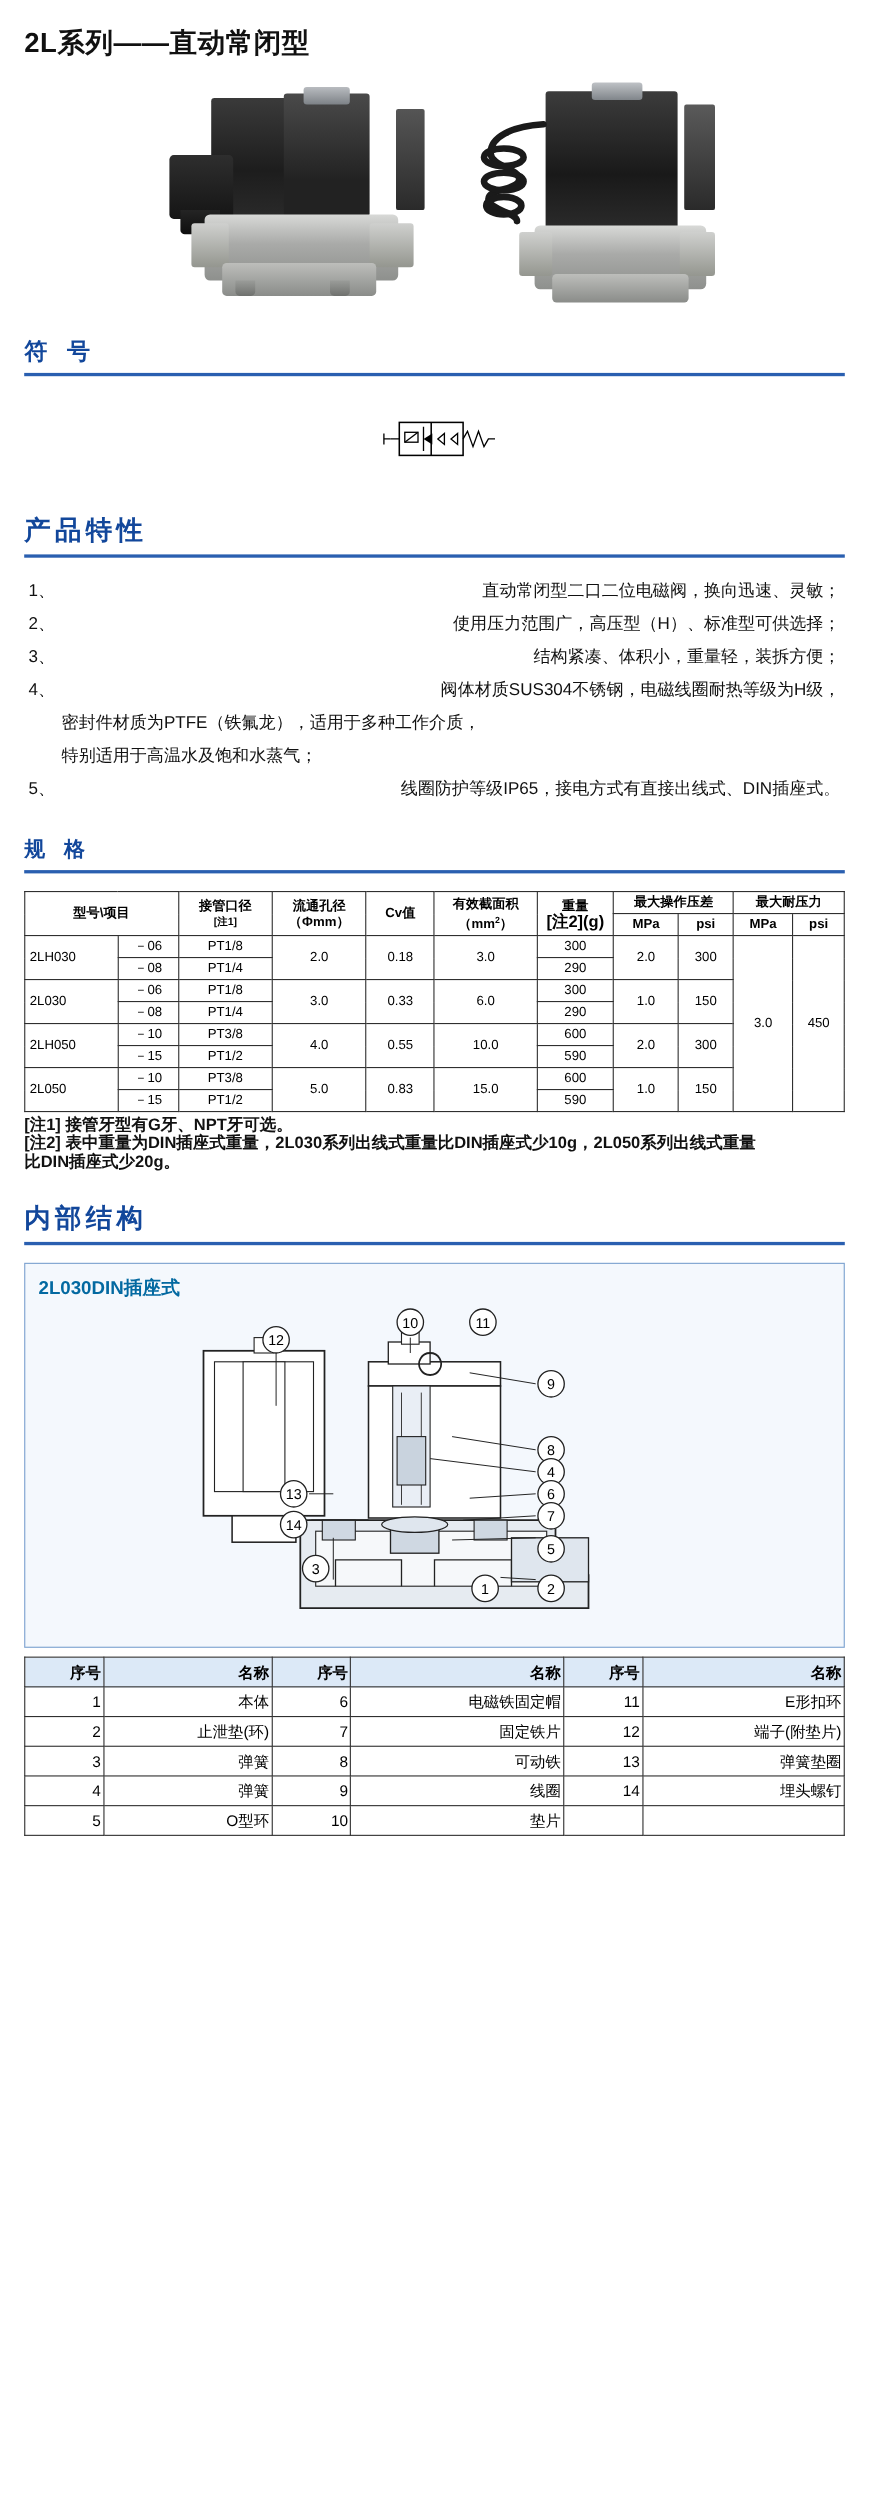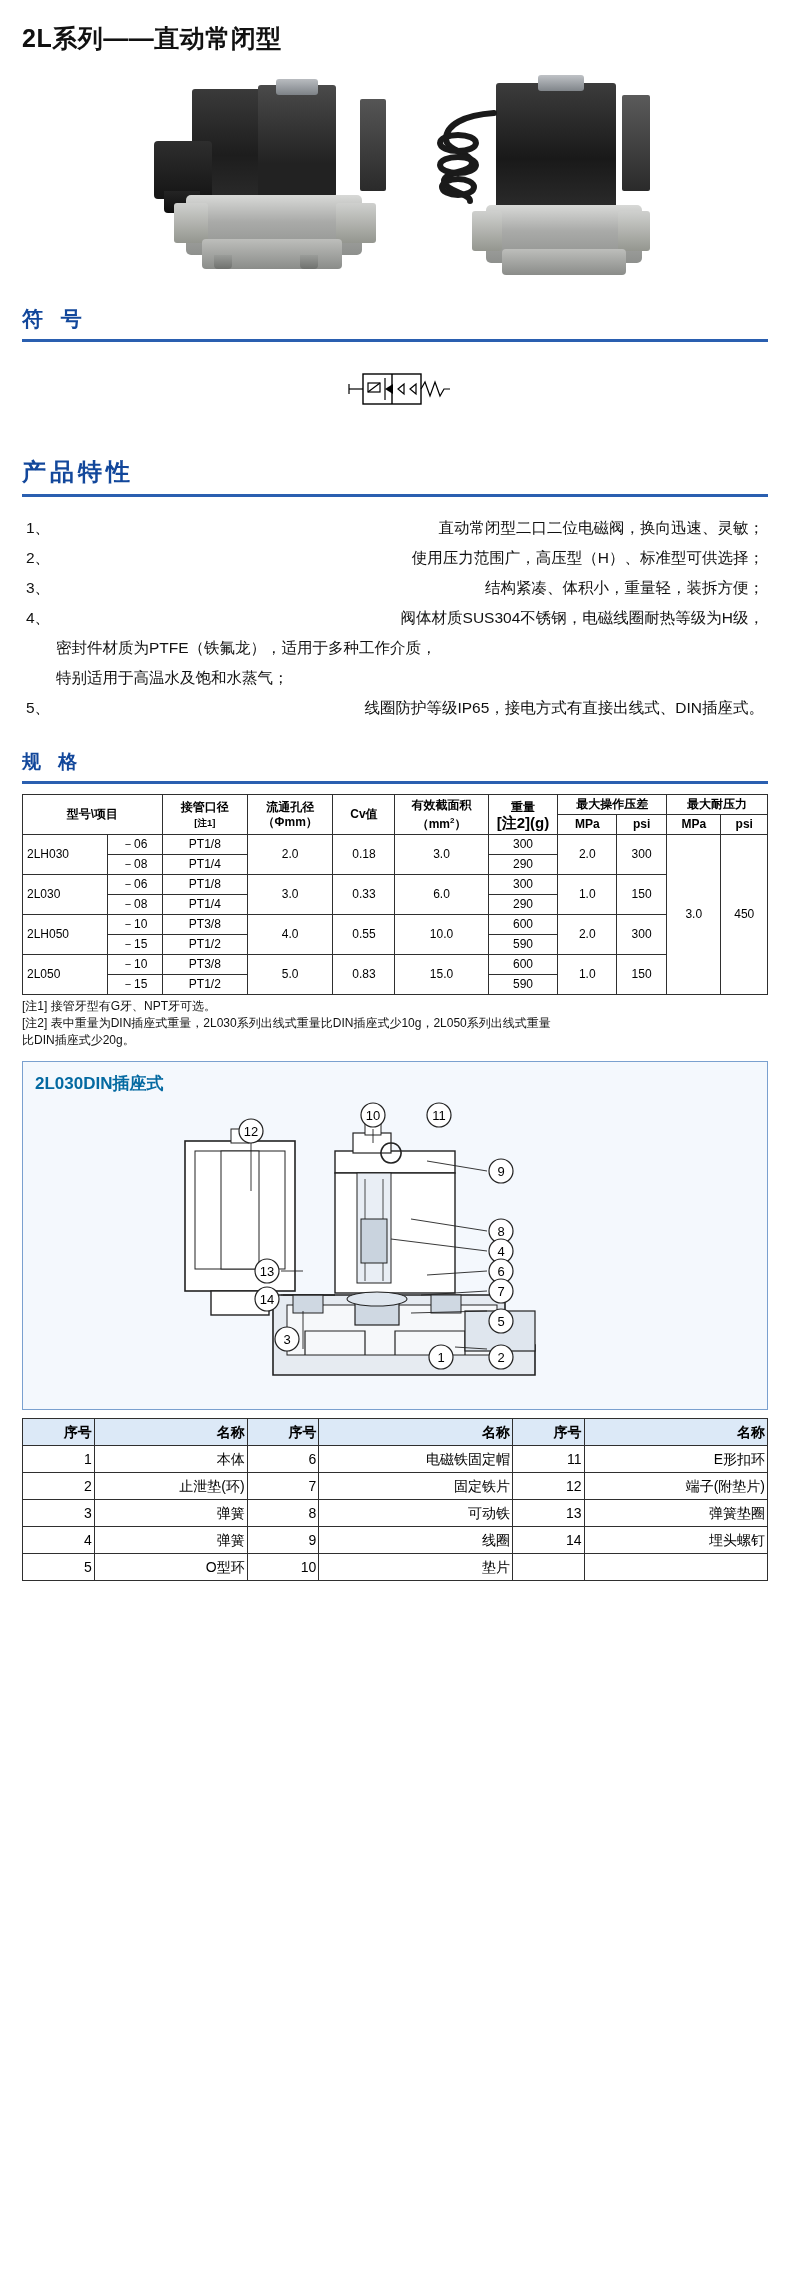--- a/index.html
+++ b/index.html
@@ -128,21 +128,21 @@
     border-radius:3px;
   }
   .valveB .bodylow {
     position:absolute; left:92px; top:170px; width:124px; height:26px;
     background: linear-gradient(180deg,#bdbebb,#8a8c89);
     border-radius:4px;
   }
 
   
   .sec-head {
-    margin: 26px 22px 0 22px;
+    margin: 26px 22px 16px 22px;
     padding-bottom: 6px;
     border-bottom: 3px solid #2a5fb0;
     position: relative;
   }
   .sec-head .txt {
     font-size: 24px;
     font-weight: bold;
     color: #12479b;
     letter-spacing: 4px;
   }
@@ -177,23 +177,24 @@
   table.spec th, table.spec td {
     border: 1px solid #2f2f2f;
     text-align: center;
     padding: 2px 3px;
     line-height: 15px;
   }
   table.spec thead th { font-weight: bold; background: #fff; }
   table.spec td.model { text-align: left; padding-left: 4px; }
   .notes {
     margin: 4px 22px 0 22px;
-    font-size: 12px;
+    font-size: 15px;
     line-height: 17px;
     color: #111;
+    font-weight: bold;
   }
 
   
   .struct-box {
     margin: 12px 22px 0 22px;
     border: 1px solid #7aa0cf;
     background: #f4f8fd;
     padding: 10px 12px 6px 12px;
     position: relative;
   }
@@ -426,20 +427,23 @@
     <div style="flex:0 0 63.5%"></div>
 
   </div>
 
   <div class="notes">
     <div>[注1] 接管牙型有G牙、NPT牙可选。</div>
     <div>[注2] 表中重量为DIN插座式重量，2L030系列出线式重量比DIN插座式少10g，2L050系列出线式重量</div>
     <div>比DIN插座式少20g。</div>
   </div>
 
+  <div class="sec-head">
+    <span class="txt">内部结构</span>
+  </div>
 
   <div class="struct-box">
     <div class="struct-title">2L030DIN插座式</div>
     <svg class="struct-canvas" viewBox="0 0 720 300">
 
       <rect x="150" y="42" width="110" height="150" fill="#ffffff" stroke="#222" stroke-width="1.6"></rect>
       <rect x="160" y="52" width="90" height="118" fill="#ffffff" stroke="#222" stroke-width="1"></rect>
       <rect x="186" y="52" width="38" height="118" fill="#ffffff" stroke="#222" stroke-width="1"></rect>
       <rect x="176" y="192" width="58" height="24" fill="#ffffff" stroke="#222" stroke-width="1.4"></rect>
 

